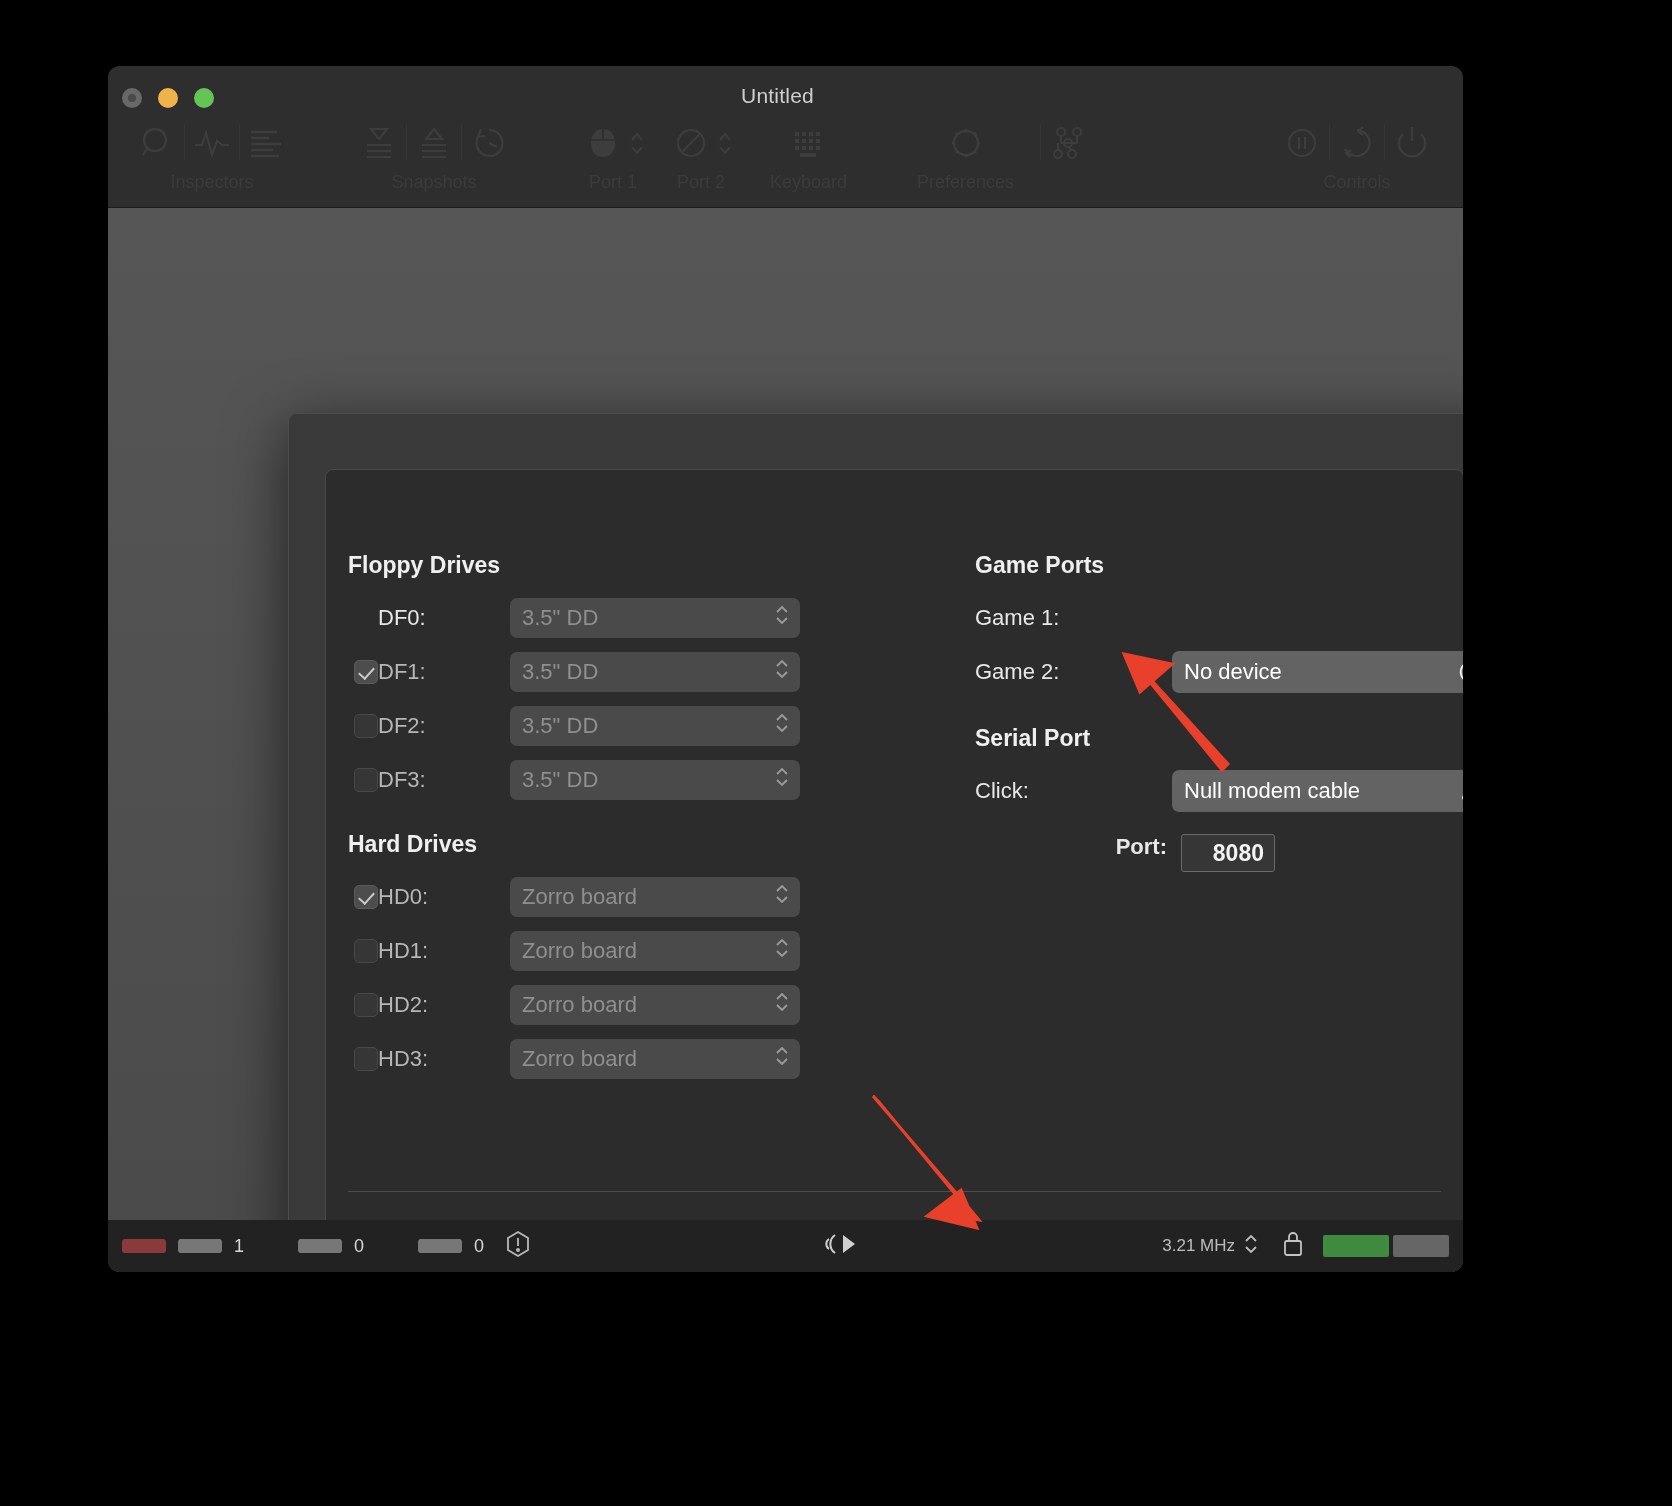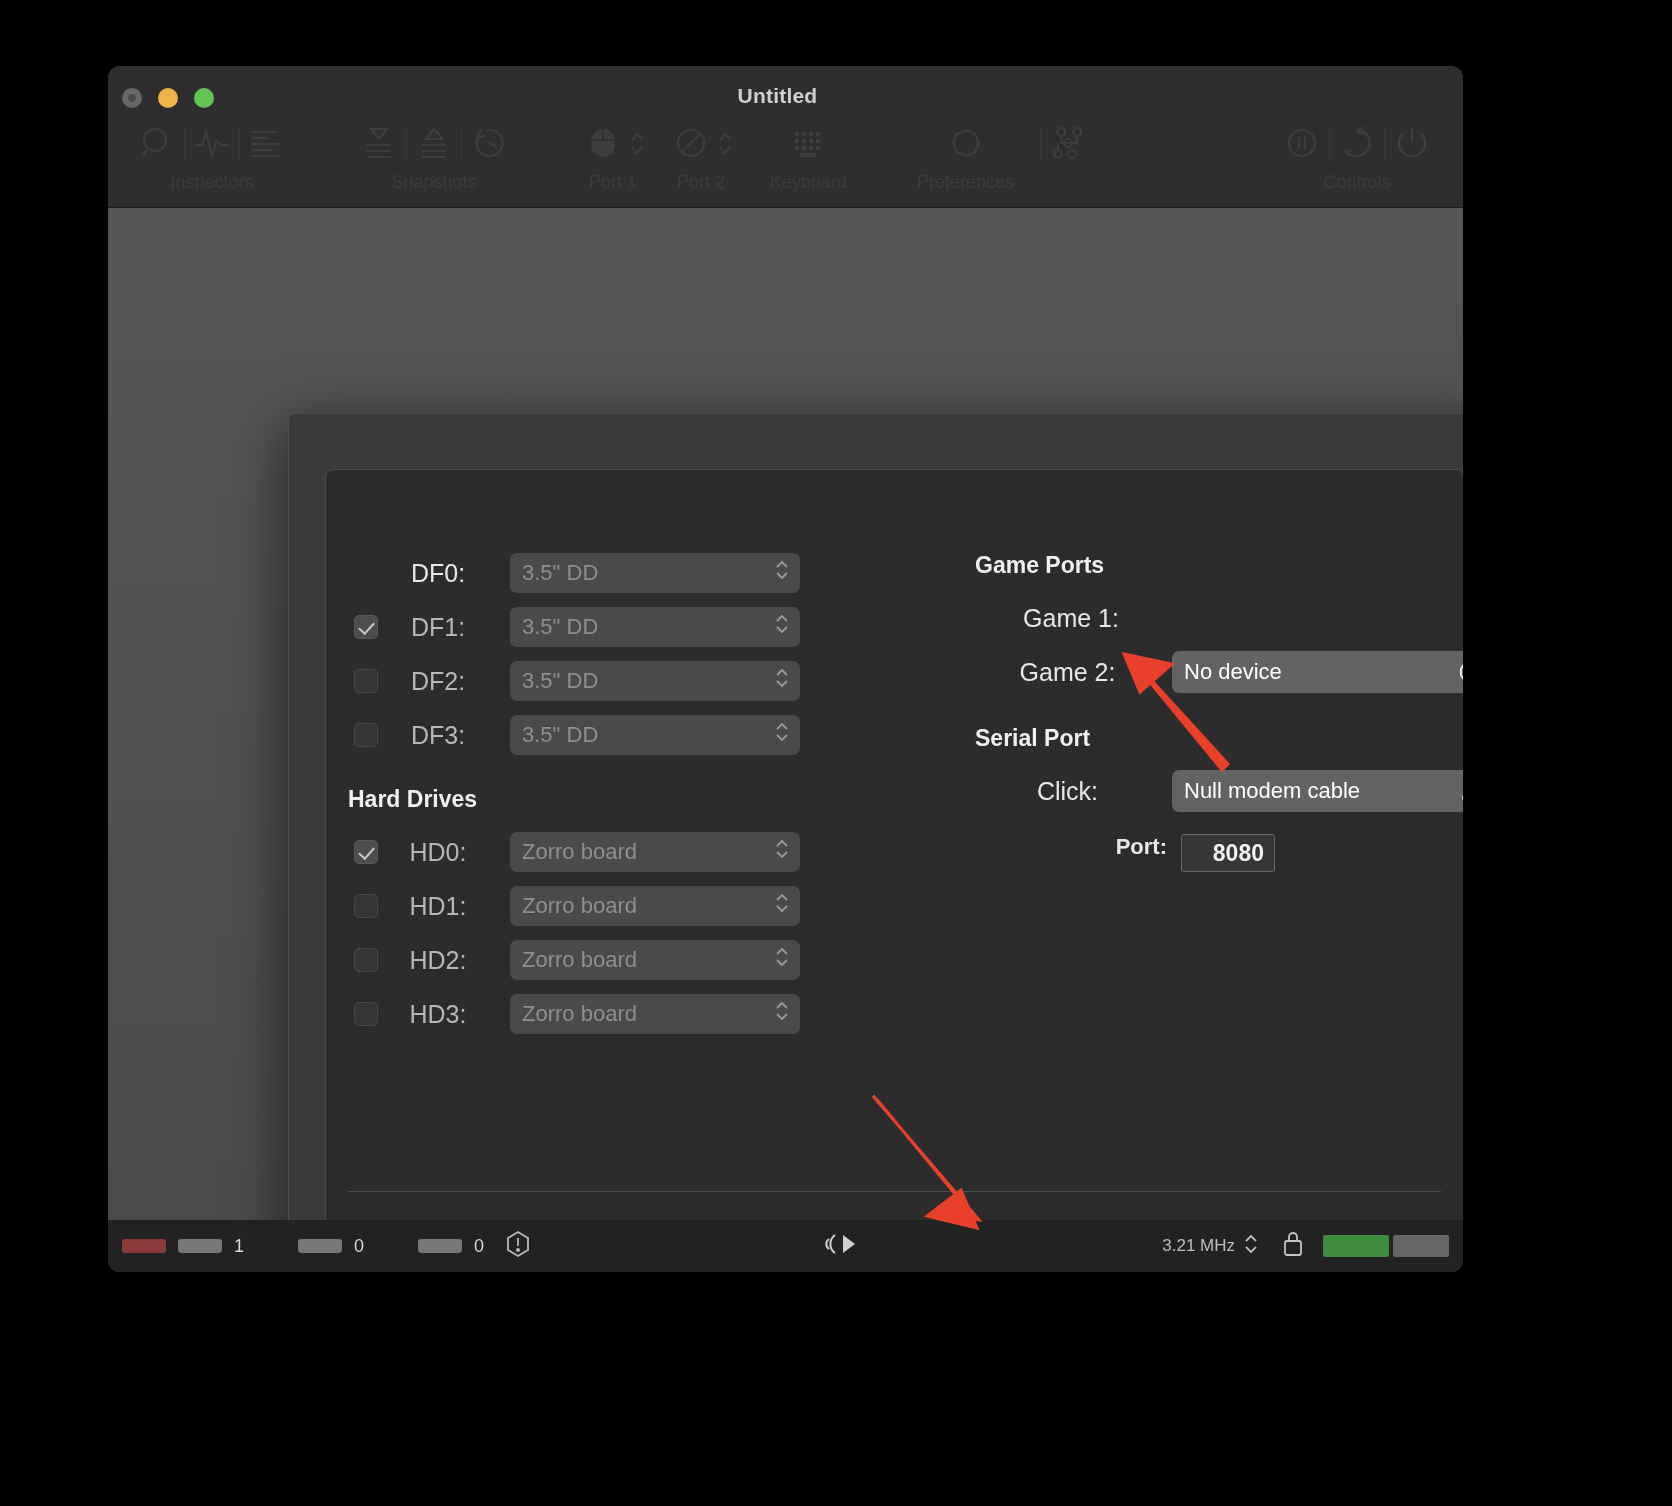--- a/index.html
+++ b/index.html
@@ -37,21 +37,21 @@
   .traffic.close::after{
     content:""; position:absolute; left:6px; top:6px;
     width:8px; height:8px; border-radius:50%; background:#4a4a4a;
   }
   .traffic.min    { left: 50px; background: #f0b34a; }
   .traffic.max    { left: 86px; background: #62c554; }
 
   #win-title {
     position: absolute; top: 18px; left: 0; right: 16px;
     text-align: center;
-    font-size: 21px; font-weight: bold; color: #cfcfcf;
+    font-size: 21px; font-weight: normal; color: #cfcfcf;
     letter-spacing: .2px;
   }
 
   #toolbar {
     position: absolute; left: 0; right: 0; top: 52px;
     height: 90px;
     display: flex; align-items: flex-start;
   }
   .tb-item {
     display: flex; flex-direction: column; align-items: center;
@@ -173,22 +173,22 @@
   }
   .cbox.on { background:#4d4d4d; border-color:#5a5a5a; }
   .cbox.on::after {
     content:"";
     position:absolute; left:7px; top:3px;
     width:7px; height:13px;
     border: solid #cacaca; border-width: 0 2.6px 2.6px 0;
     transform: rotate(42deg);
   }
   .row-label {
-    font-size: 25px; color: #b7b7b7;
-    text-align: center;
+    font-size: 22px; color: #b7b7b7;
+    text-align: left;
     margin-right: 12px;
   }
   .row-label.bright { color: #e8e8e8; }
   .lbl-w-left  { width: 120px; }
   .lbl-w-right { width: 192px; }
 
   
   .popup {
     position: relative;
     height: 40px;
@@ -507,20 +507,21 @@
   <div id="body">
 
     <div id="sheet">
       <div id="sheet-inner">
 
 
         <div id="content">
 
           <div class="col-left">
 
+            <div class="section-title">Floppy Drives</div>
 
             <div class="row">
               <div class="chk-slot"></div>
               <div class="row-label lbl-w-left bright">DF0:</div>
               <div class="popup w290">
                 <span>3.5" DD</span>
                 <span class="chev-sm">
                   <svg width="16" height="26" viewBox="0 0 16 26" fill="none" stroke="#9a9a9a" stroke-width="1.9">
                     <path d="M3 10 L8 5 L13 10"></path>
                       <path d="M3 16 L8 21 L13 16"></path>

